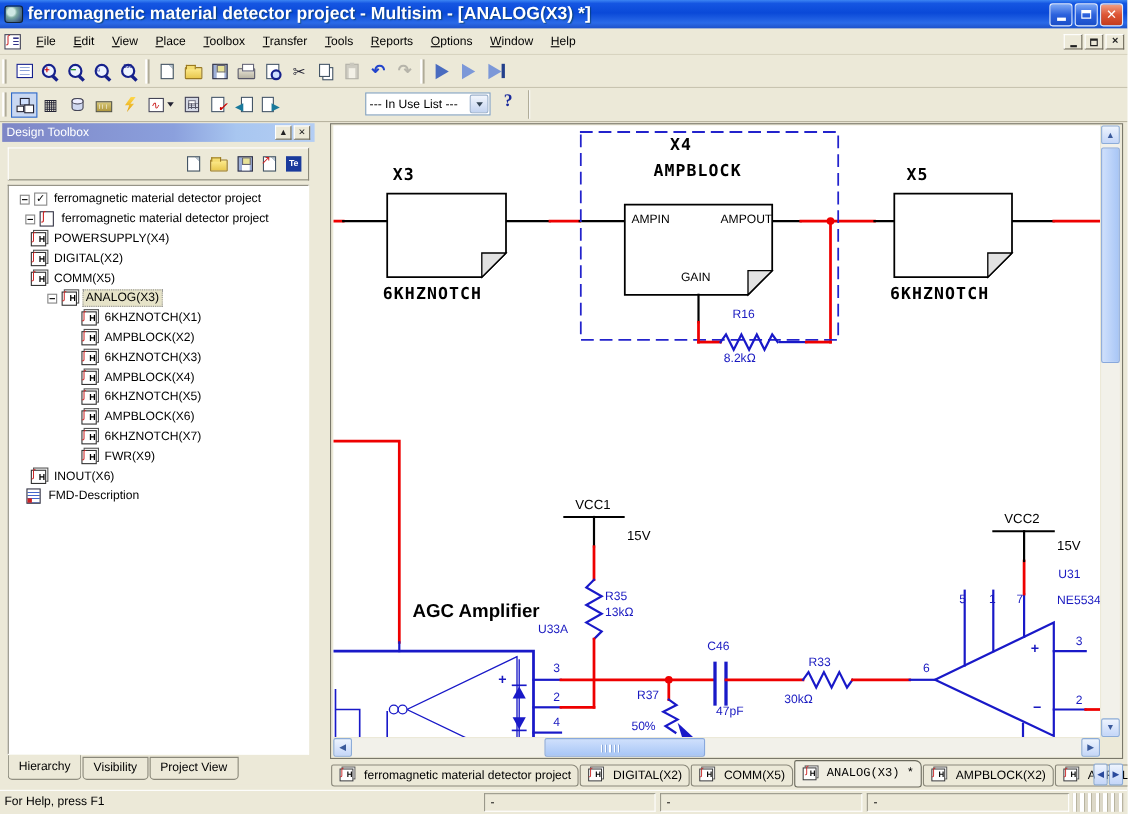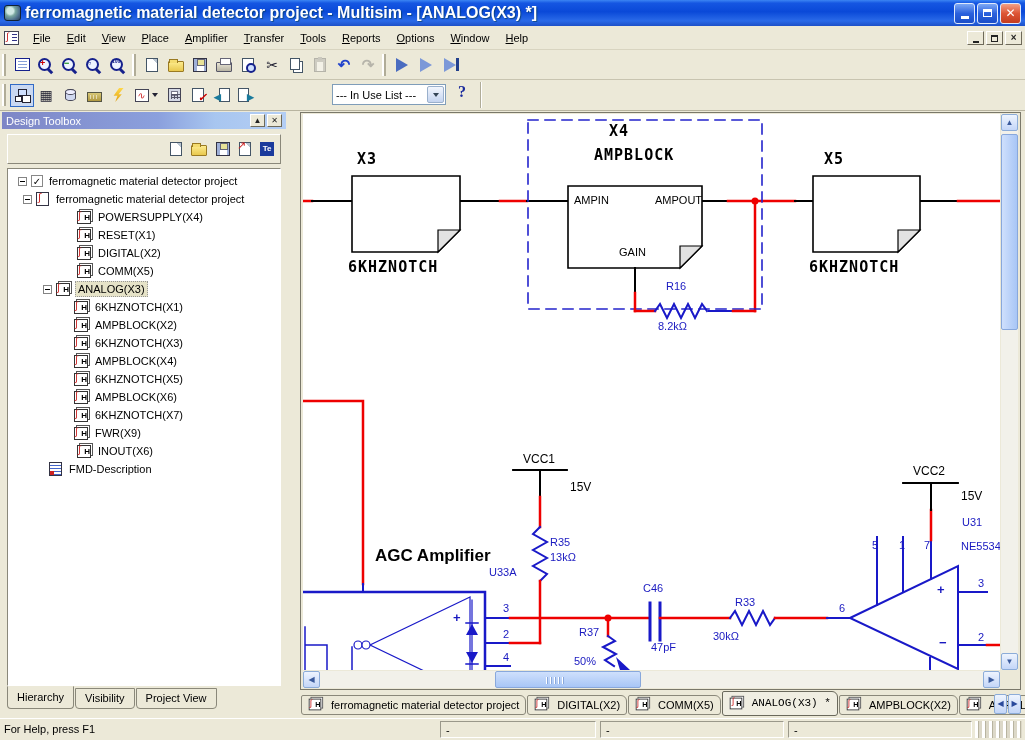--- a/index.html
+++ b/index.html
@@ -124,21 +124,21 @@
     margin-left:2px; display:flex; align-items:center; justify-content:center; font-size:8px; color:#222; }
   #dtb-tools { position:absolute; left:5px; top:22px; width:274px; height:30px; border:1px solid; border-color:#fff #8a887a #8a887a #fff;
     display:flex; align-items:center; justify-content:flex-end; padding-right:6px; gap:9px; }
   .i-te { width:14px; height:14px; background:#1a3a9c; color:#fff; font:bold 8px/14px "Liberation Sans",sans-serif; text-align:center; font-style:normal; }
   .i-page .redmark { position:absolute; left:-3px; top:-4px; color:#c22; font-size:11px; font-style:normal; }
   #dtb-tree { position:absolute; left:5px; top:56px; width:274px; height:518px; background:#fff;
     border:1px solid; border-color:#8a887a #fff #fff #8a887a; overflow:hidden; padding-top:3px; }
   .trow { height:18px; display:flex; align-items:center; white-space:nowrap; }
   .trow .exp { width:9px; height:9px; border:1px solid #848484; background:#fff; position:relative; flex:none; margin-right:4px; }
   .trow .exp::after { content:""; position:absolute; left:1px; right:1px; top:3px; height:1px; background:#000; }
-  .lvl0 { padding-left:10px; } .lvl1 { padding-left:41px; } .lvl2 { padding-left:69px; } .lvl3 { padding-left:66px; }
+  .lvl0 { padding-left:10px; } .lvl1 { padding-left:16px; } .lvl2 { padding-left:20px; } .lvl3 { padding-left:66px; }
   .lvl1.hasx { padding-left:15px; } .lvl2.hasx { padding-left:35px; }
   .cbx { width:12px; height:12px; border:1px solid #888; background:#fff; margin-right:4px; flex:none;
     font:bold 10px/11px "DejaVu Sans",sans-serif; text-align:center; }
   .hicon { width:14px; height:13px; background:#fff; border:1px solid #333; position:relative; flex:none; margin-right:5px;
     box-shadow:2px -2px 0 -1px #fff,2px -2px 0 0 #555; }
   .hicon::before { content:"∫"; position:absolute; left:0px; top:-2px; color:#c22; font-size:10px; }
   .hicon::after { content:"H"; position:absolute; right:0px; top:1px; font:bold 8px "Liberation Sans",sans-serif; }
   .picon { width:13px; height:14px; background:#fff; border:1px solid #334; position:relative; flex:none; margin-right:5px; }
   .picon::before { content:"∫"; position:absolute; left:1px; top:-2px; color:#c22; font-size:11px; }
   .dicon { width:13px; height:14px; border:1px solid #334; position:relative; flex:none; margin-right:5px;
@@ -207,21 +207,21 @@
       <span class="cls-g">✕</span>
     </div>
 </div>
 
 <div id="menubar">
   <div id="child-icon"></div>
   <span class="menu-item">File</span>
   <span class="menu-item">Edit</span>
   <span class="menu-item">View</span>
   <span class="menu-item">Place</span>
-  <span class="menu-item">Amplifier</span>
+  <span class="menu-item">Toolbox</span>
   <span class="menu-item">Transfer</span>
   <span class="menu-item">Tools</span>
   <span class="menu-item">Reports</span>
   <span class="menu-item">Options</span>
   <span class="menu-item">Window</span>
   <span class="menu-item">Help</span>
   <div id="mdi-btns">
     <span class="cbtn">
         <i class="g-min"></i>
       </span>
@@ -370,24 +370,20 @@
       <span class="tlabel">ferromagnetic material detector project</span>
     </div>
     <div class="trow lvl1 hasx">
       <span class="exp"></span>
       <span class="picon"></span>
       <span class="tlabel">ferromagnetic material detector project</span>
     </div>
     <div class="trow lvl2">
         <span class="hicon"></span>
         <span class="tlabel">POWERSUPPLY(X4)</span>
-      </div>
-    <div class="trow lvl2">
-        <span class="hicon"></span>
-        <span class="tlabel">RESET(X1)</span>
       </div>
     <div class="trow lvl2">
         <span class="hicon"></span>
         <span class="tlabel">DIGITAL(X2)</span>
       </div>
     <div class="trow lvl2">
         <span class="hicon"></span>
         <span class="tlabel">COMM(X5)</span>
       </div>
     <div class="trow lvl2 hasx selected">

